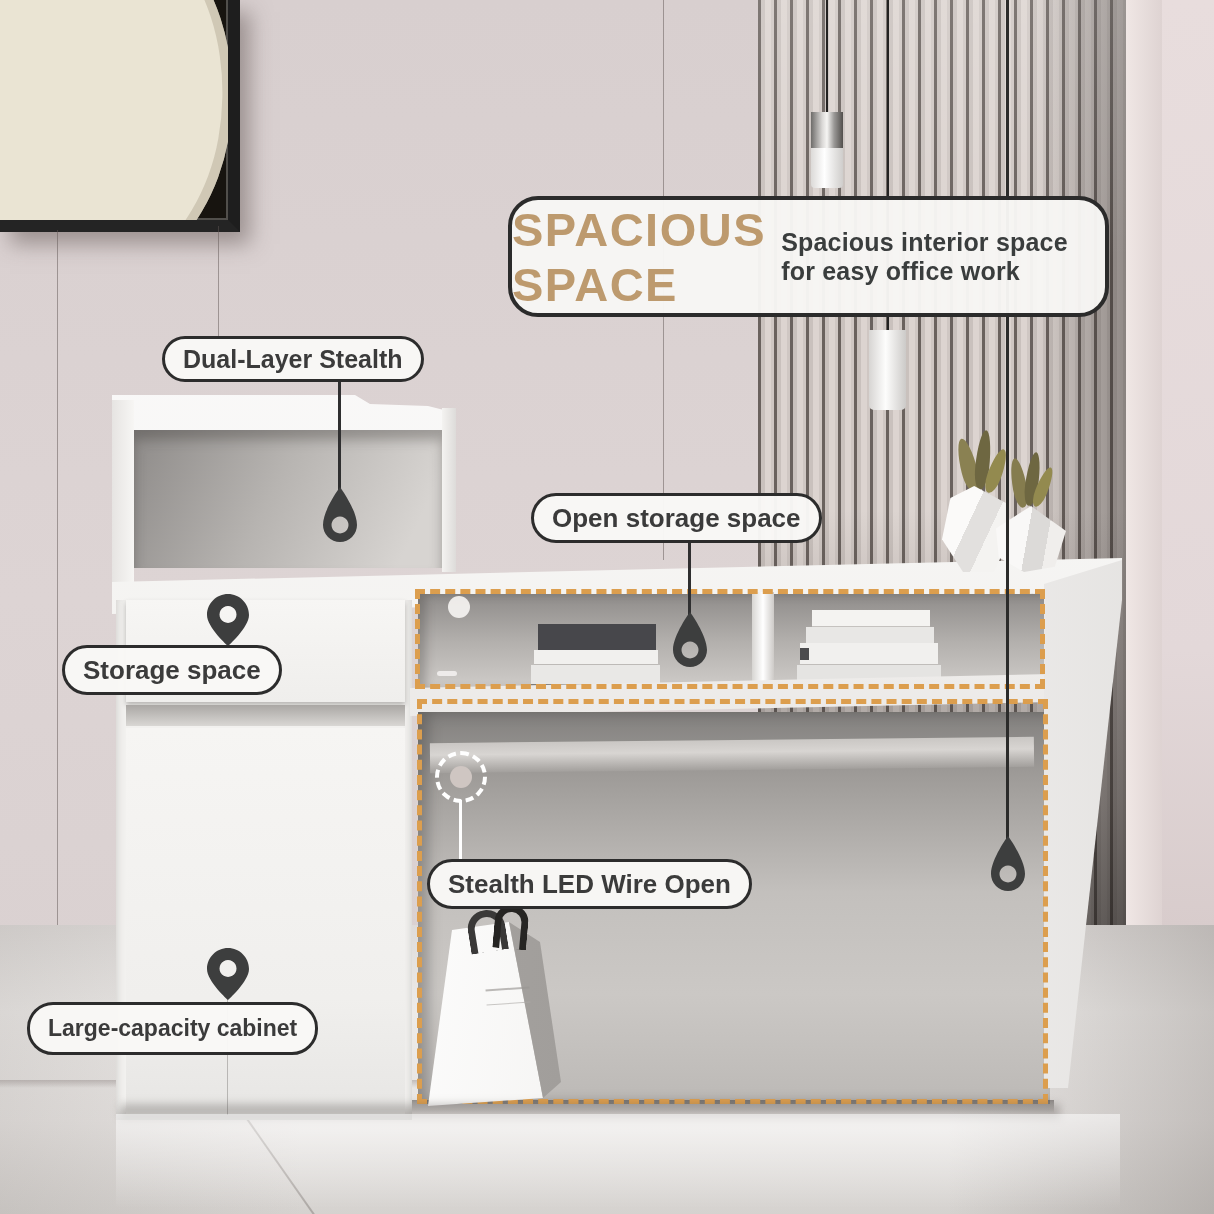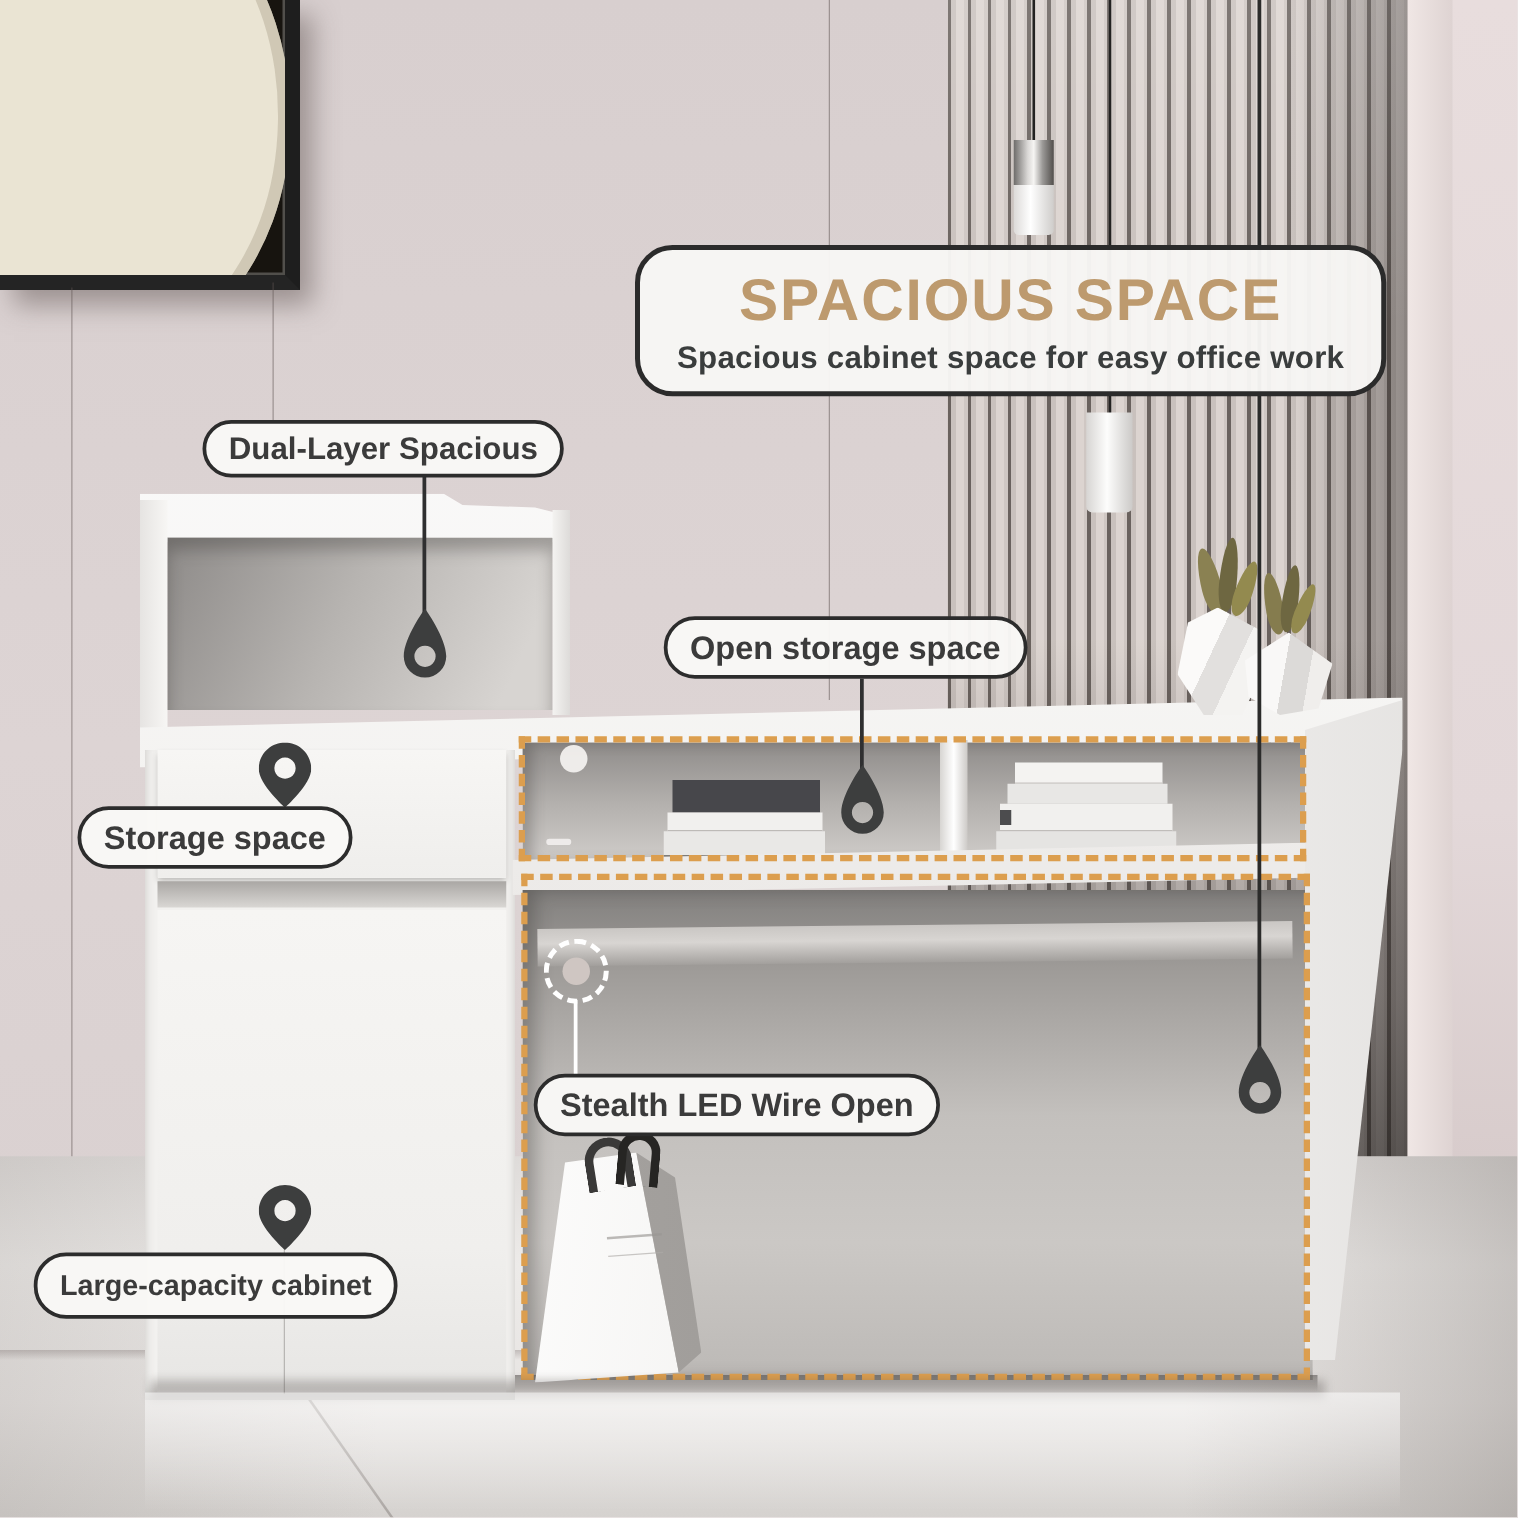--- a/index.html
+++ b/index.html
@@ -157,21 +157,21 @@
     padding:0 18px; color:#3b3b3b; font-weight:bold; font-size:26px; white-space:nowrap; }
   .pill-dual    { left:162px; top:336px; height:46px; font-size:25px; border-radius:23px; }
   .pill-shelf   { left:531px; top:493px; }
   .pill-drawer  { left:62px;  top:645px; }
   .pill-led     { left:427px; top:859px; }
   .pill-cabinet { left:27px;  top:1002px; height:53px; font-size:23px; }
 
   
   .banner { left:508px; top:196px; width:601px; height:121px;
     background:rgba(247,246,244,.97); border:4px solid #2b2b2b; border-radius:30px;
-    display:flex; flex-direction:column; align-items:center; justify-content:center; gap:5px; }
+    display:flex; flex-direction:row; align-items:center; justify-content:center; gap:5px; }
   .banner-title { color:#bd9a6e; font-size:47px; font-weight:800; letter-spacing:1.5px; }
   .banner-sub { color:#3a3d3d; font-size:25px; font-weight:bold; letter-spacing:.2px; }
 </style>
 </head>
 <body>
 
 <div class="scene">
 
   <div class="abs wall-left"></div>
   <div class="abs art">
@@ -277,24 +277,24 @@
     <svg viewBox="0 0 42 52" width="42" height="52">
         <path fill-rule="evenodd" fill="#3d3e3e" d="M21 0 C9.4 0 0 9.4 0 21 c0 12.5 21 31 21 31 s21 -18.5 21 -31 C42 9.4 32.6 0 21 0 Z M21 12 a8.5 8.5 0 1 0 0.01 0 Z"></path>
       </svg>
   </div>
   <div class="abs pin" style="left:207px;top:948px;">
     <svg viewBox="0 0 42 52" width="42" height="52">
         <path fill-rule="evenodd" fill="#3d3e3e" d="M21 0 C9.4 0 0 9.4 0 21 c0 12.5 21 31 21 31 s21 -18.5 21 -31 C42 9.4 32.6 0 21 0 Z M21 12 a8.5 8.5 0 1 0 0.01 0 Z"></path>
       </svg>
   </div>
 
-  <div class="pill pill-dual">Dual-Layer Spacious</div>
+  <div class="pill pill-dual">Dual-Layer Stealth</div>
   <div class="pill pill-shelf">Open storage space</div>
   <div class="pill pill-drawer">Storage space</div>
   <div class="pill pill-led">Stealth LED Wire Open</div>
   <div class="pill pill-cabinet">Large-capacity cabinet</div>
 
   <div class="abs banner">
     <div class="banner-title">SPACIOUS SPACE</div>
-    <div class="banner-sub">Spacious cabinet space for easy office work</div>
+    <div class="banner-sub">Spacious interior space for easy office work</div>
   </div>
 
 </div>
 
 </body></html>

